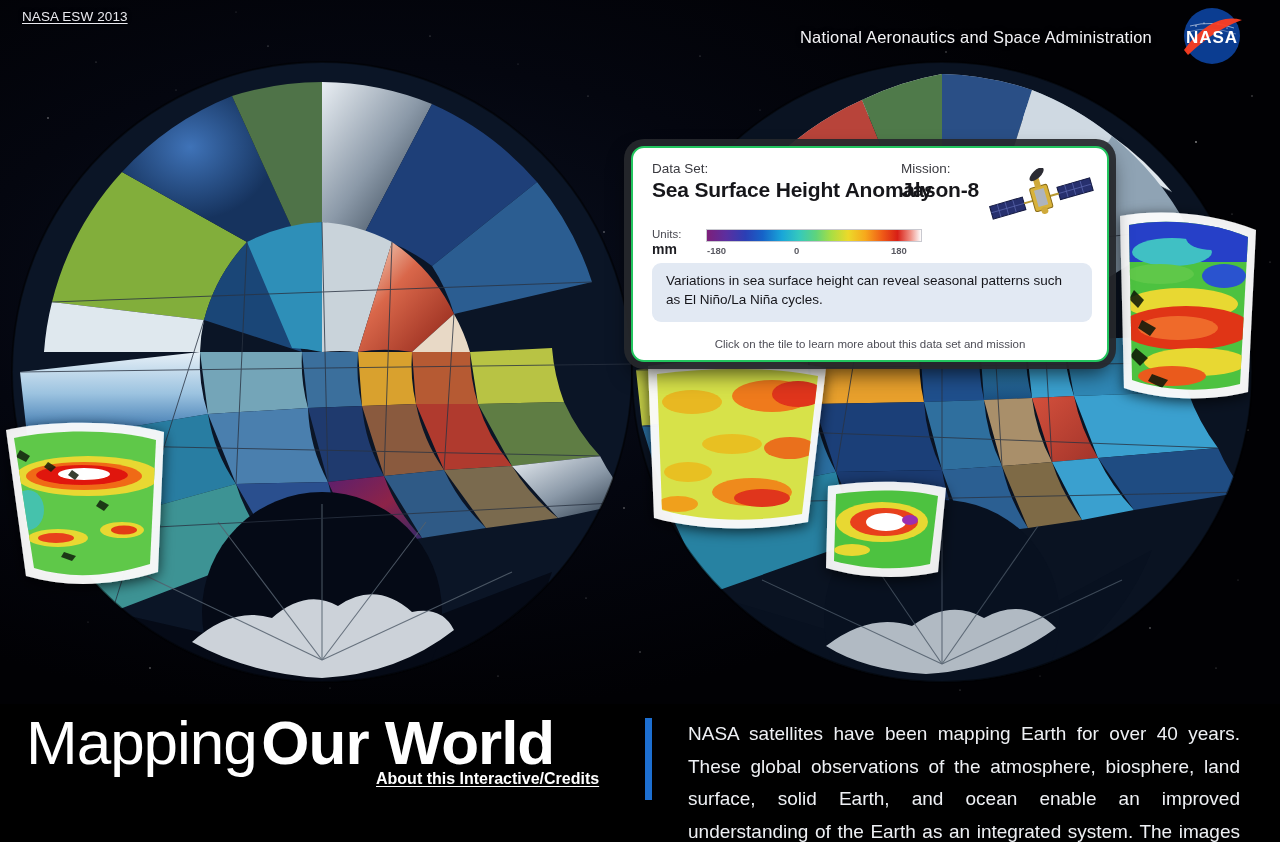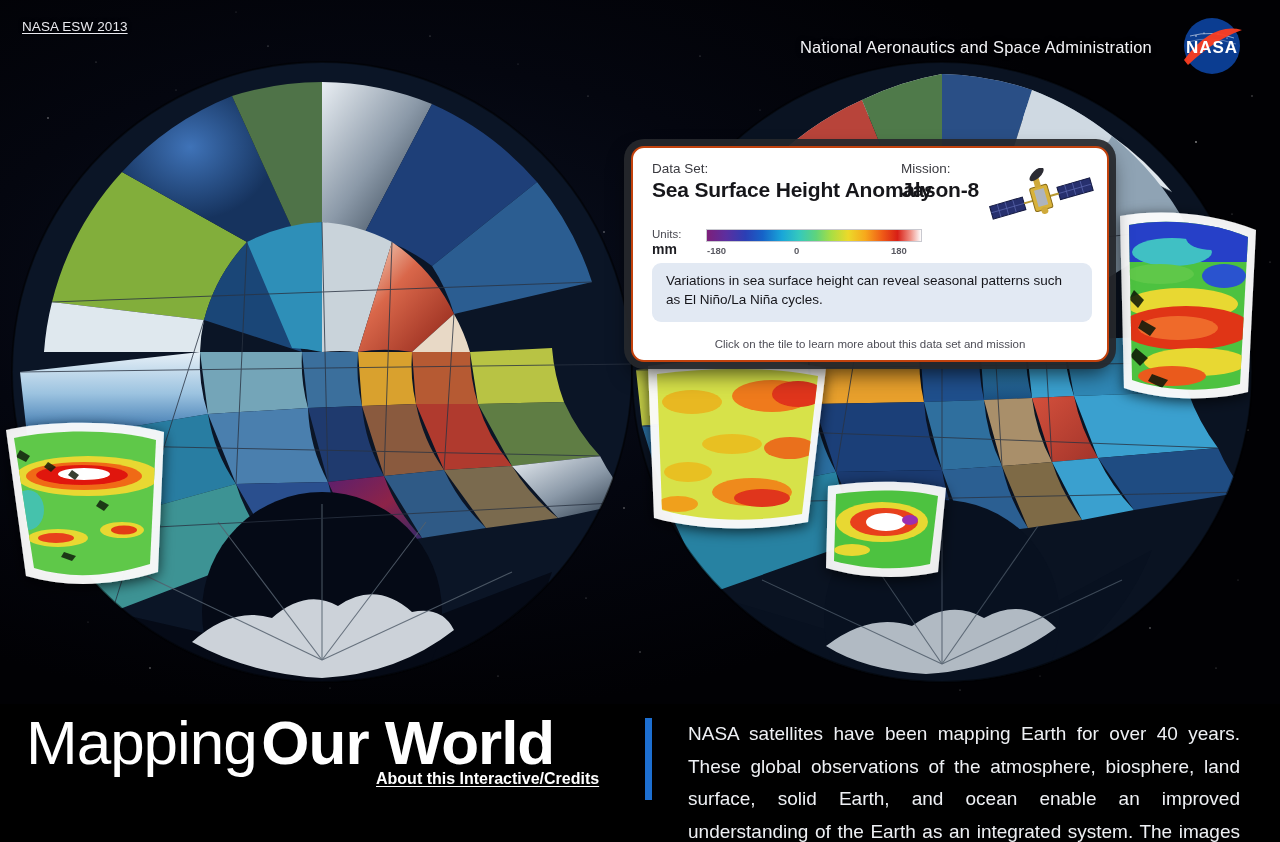--- a/index.html
+++ b/index.html
@@ -15,21 +15,21 @@
   #space {
     position:absolute; inset:0;
     background:
       radial-gradient(ellipse 60% 50% at 30% 35%, #0a1020 0%, #04060f 55%, #010104 100%),
       radial-gradient(ellipse 55% 45% at 75% 40%, #091326 0%, #03050d 60%, #000 100%),
       #010103;
   }
   #starfield { position:absolute; inset:0; }
 
   
-  #header { position:absolute; left:0; top:10px; width:1280px; height:70px; z-index:40; }
+  #header { position:absolute; left:0; top:0; width:1280px; height:70px; z-index:40; }
   #esw-link {
     position:absolute; left:22px; top:9px;
     color:#e9e9ef; font-size:13.5px; letter-spacing:.1px;
     text-decoration:underline; text-underline-offset:2px;
     text-shadow:0 0 4px rgba(0,0,0,.9);
   }
   #nasa-title {
     position:absolute; right:128px; top:28px;
     color:#f2f2f6; font-size:16.5px; letter-spacing:.2px; white-space:nowrap;
     text-shadow:0 0 5px rgba(0,0,0,.9);
@@ -39,21 +39,21 @@
   
   .globe-wrap { position:absolute; z-index:10; }
   #globe-left  { left:-8px;  top:52px;  width:660px; height:640px; }
   #globe-right { left:612px; top:52px;  width:660px; height:640px; }
 
   
   #info-panel {
     position:absolute; left:631px; top:146px; width:478px; height:216px;
     z-index:60;
     background:#ffffff;
-    border:2px solid #c2410c;
+    border:2px solid #22c55e;
     border-radius:13px;
     box-shadow:
       0 0 0 7px rgba(38,40,45,.92),
       0 10px 22px rgba(0,0,0,.75);
   }
   #panel-inner { position:relative; width:100%; height:100%; padding:12px 18px 0 18px; }
 
   .lbl-small { font-size:13.5px; color:#3a3a40; line-height:1.15; }
   .lbl-big   { font-size:21px; font-weight:bold; color:#16161a; line-height:1.2; letter-spacing:-.2px; }
 

